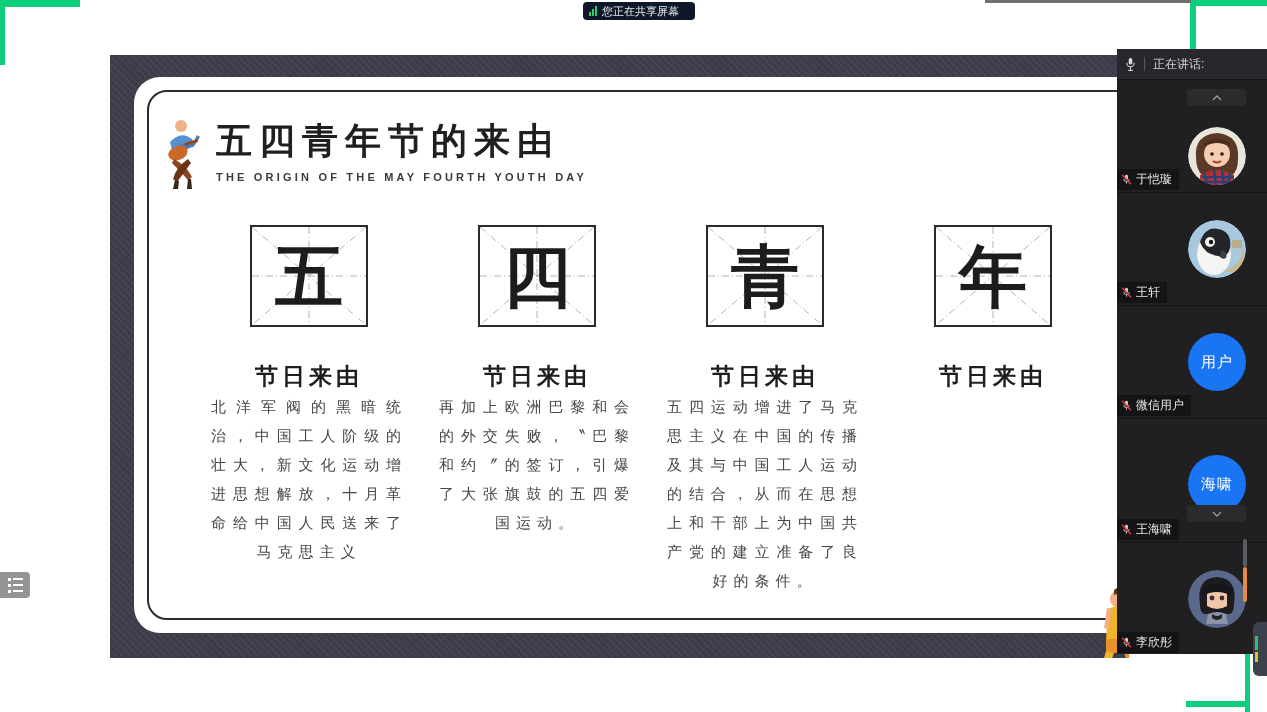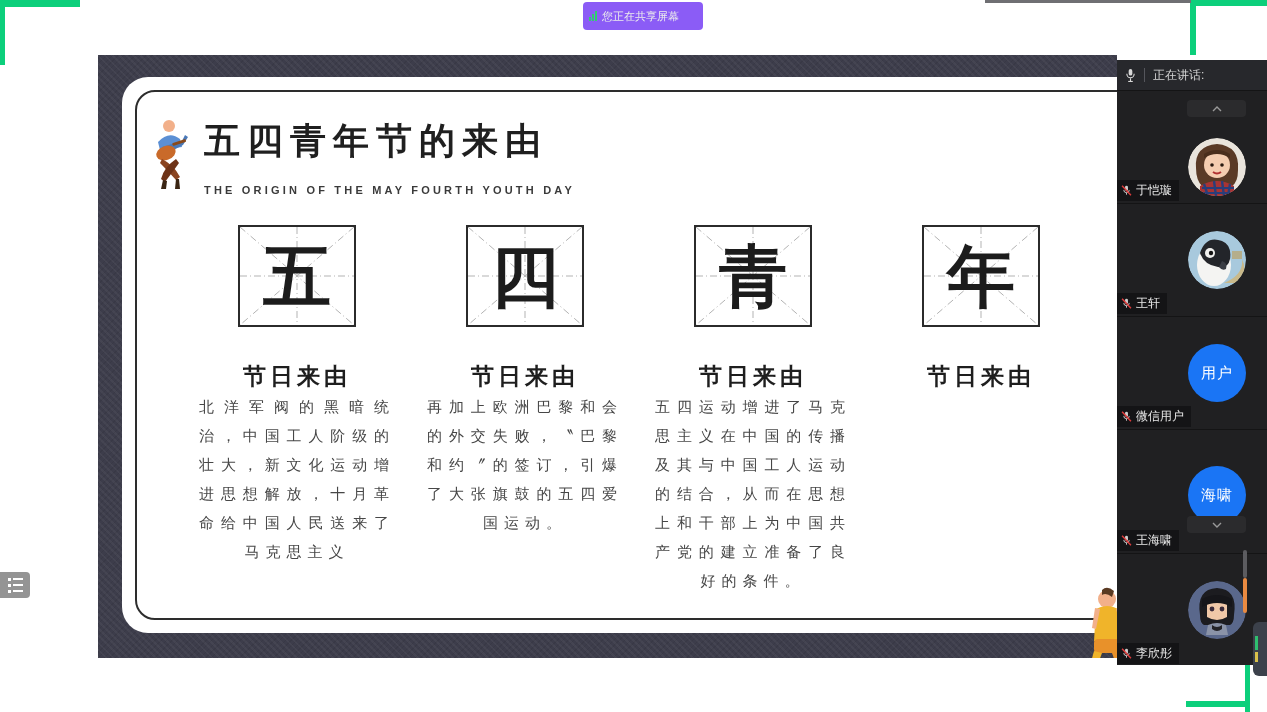--- a/index.html
+++ b/index.html
@@ -11,64 +11,64 @@
   .gb-tl-h { left:0; top:0; width:80px; height:7px; }
   .gb-tl-v { left:0; top:0; width:5px; height:65px; }
   .gb-tr-v { left:1190px; top:0; width:6px; height:55px; }
   .gb-tr-h { left:1190px; top:0; width:77px; height:6px; }
   .gb-br-v { left:1245px; top:632px; width:5px; height:80px; }
   .gb-br-h { left:1186px; top:701px; width:62px; height:6px; }
 
   .offscreen-edge { position:absolute; left:985px; top:0; width:206px; height:3px; background:#6f6f73; }
 
   
-  .share-pill { position:absolute; left:583px; top:2px; height:28px; padding:0 24px 0 6px;
-    background:#8b5cf6; border-radius:4px; display:flex; align-items:center; gap:5px; }
+  .share-pill { position:absolute; left:583px; top:2px; height:18px; padding:0 16px 0 6px;
+    background:#0f172a; border-radius:4px; display:flex; align-items:center; gap:5px; }
   .share-pill .label { color:#ececec; font-size:11px; line-height:18px; white-space:nowrap; }
   .bars { display:flex; align-items:flex-end; gap:1px; height:10px; }
   .bars i { display:block; width:2px; background:#2fcf6f; }
   .bars i:nth-child(1){height:4px;} .bars i:nth-child(2){height:7px;} .bars i:nth-child(3){height:10px;}
 
   
   .list-toggle { position:absolute; left:0; top:572px; width:30px; height:26px; background:#949494;
     border:none; border-radius:0 4px 4px 0; cursor:pointer; display:flex; flex-direction:column;
     justify-content:center; align-items:center; gap:3px; }
   .list-toggle .row { display:flex; align-items:center; gap:2px; }
   .list-toggle .dot { width:3px; height:3px; background:#ffffff; }
   .list-toggle .bar { width:10px; height:2px; background:#ffffff; }
 
   
-  .share-region { position:absolute; left:98px; top:55px; width:1019px; height:603px; overflow:hidden;
+  .share-region { position:absolute; left:110px; top:55px; width:1019px; height:603px; overflow:hidden;
     background-color:#3d3d4b;
     background-image:repeating-linear-gradient(45deg, rgba(255,255,255,.04) 0 2px, transparent 2px 5px),
                      repeating-linear-gradient(-45deg, rgba(0,0,0,.07) 0 1px, transparent 1px 4px); }
 
   .slide { position:absolute; left:24px; top:22px; width:1140px; height:556px; background:#ffffff;
     border-radius:26px; }
   .slide-border { position:absolute; inset:13px; border:2px solid #2d2d2d; border-radius:20px; pointer-events:none; }
 
   .slide-header { position:absolute; left:30px; top:40px; display:flex; align-items:flex-start; }
   .titles { margin-left:14px; }
   .slide-title { font-size:36px; font-weight:700; color:#1f1f1f; letter-spacing:7px; white-space:nowrap; }
-  .slide-subtitle { margin-top:18px; font-size:11px; font-weight:700; color:#3a3a3a; letter-spacing:3.2px; white-space:nowrap; }
+  .slide-subtitle { margin-top:5px; font-size:11px; font-weight:700; color:#3a3a3a; letter-spacing:3.2px; white-space:nowrap; }
 
   .columns { position:absolute; left:61px; top:148px; display:flex; }
   .col { width:228px; display:flex; flex-direction:column; align-items:center; }
   .charbox { position:relative; width:118px; height:102px; border:2px solid #2b2b2b; background:#fff; }
   .charbox svg { position:absolute; inset:0; }
   .bigchar { position:absolute; inset:0; display:flex; align-items:center; justify-content:center;
     font-size:68px; font-weight:700; color:#1c1c1c; line-height:1; }
   .col-heading { margin-top:34px; font-size:23px; font-weight:700; color:#1e1e1e; letter-spacing:4px; }
   .col-body { width:196px; font-size:15px; color:#474747; letter-spacing:6px;
     line-height:29px; text-align:justify; text-align-last:center; word-break:break-all; font-weight:500; }
 
   .person-ball { position:absolute; left:958px; top:508px; }
 
   
-  .sidebar { position:absolute; left:1117px; top:60px; width:150px; height:605px; background:#141415; overflow:hidden; }
+  .sidebar { position:absolute; left:1117px; top:49px; width:150px; height:605px; background:#141415; overflow:hidden; }
   .sidebar-header { height:30px; background:#27282c; display:flex; align-items:center; padding:0 8px; gap:8px; }
   .sidebar-header .divider { width:1px; height:14px; background:#55565c; }
   .sidebar-header .label { color:#d6d6d6; font-size:12px; }
   .tile { position:relative; height:112px; margin-top:1px; background:#202022; }
   .tile.tall { height:123px; }
   .avatar { position:absolute; left:71px; top:50%; transform:translateY(-50%); width:58px; height:58px;
     border-radius:50%; overflow:hidden; }
   .avatar-initials { display:flex; align-items:center; justify-content:center; background:#1a75f5;
     color:#ffffff; font-size:15px; letter-spacing:1px; }
   .tile-0 .avatar { top:47px; transform:none; margin-top:-19px; top:66px;}

